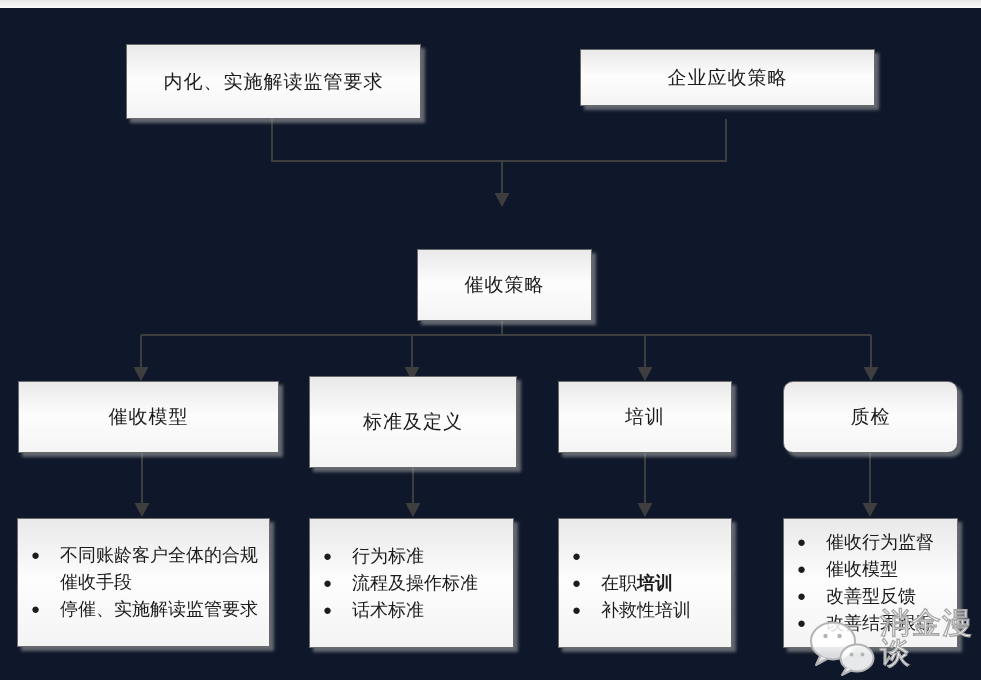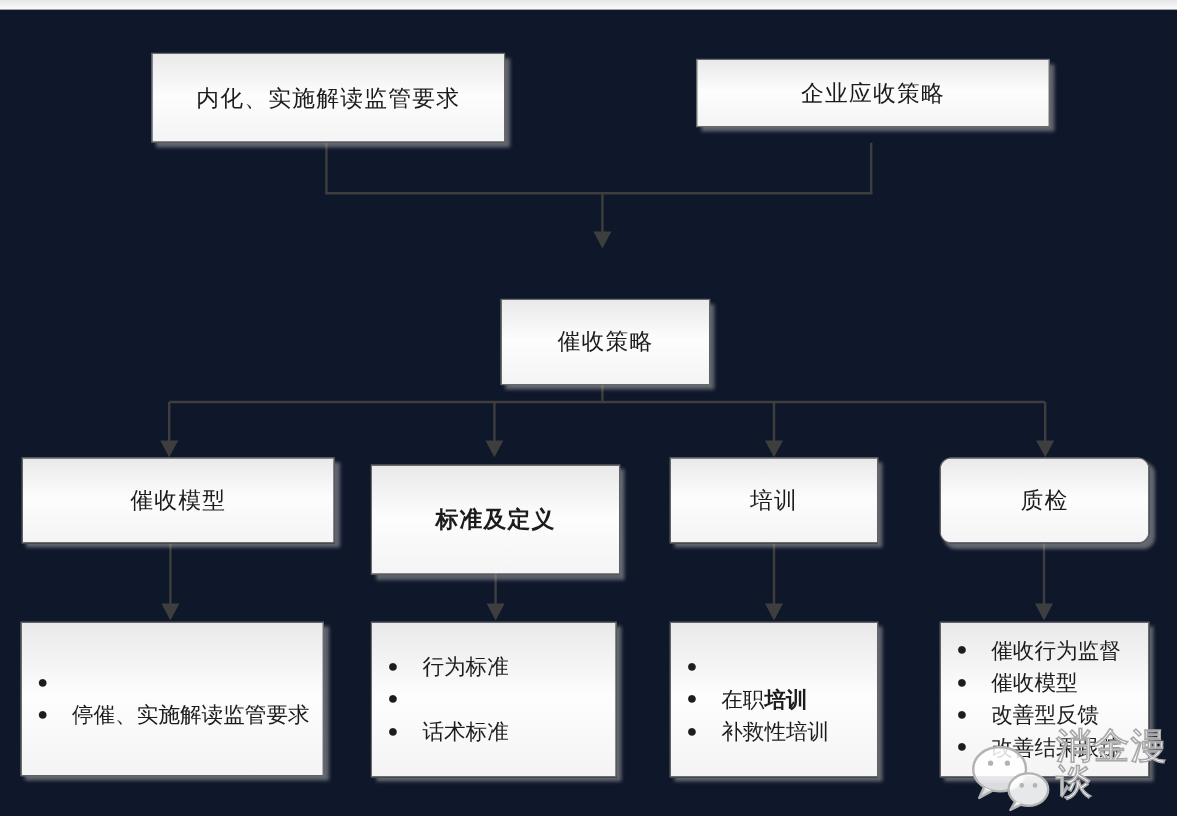--- a/index.html
+++ b/index.html
@@ -95,47 +95,49 @@
     <span>企业应收策略</span>
   </div>
 
   <div class="box label-box" style="left:417px;top:207px;width:175px;height:72px;margin-top:42px;">
     <span>催收策略</span>
   </div>
 
   <div class="box label-box" style="left:18px;top:381px;width:261px;height:72px;">
     <span>催收模型</span>
   </div>
-  <div class="box label-box" style="left:309px;top:387px;width:208px;height:92px;font-weight:bold;">
+  <div class="box label-box" style="left:309px;top:376px;width:208px;height:92px;">
     <span>标准及定义</span>
   </div>
   <div class="box label-box" style="left:558px;top:381px;width:174px;height:72px;">
     <span>培训</span>
   </div>
   <div class="box label-box" style="left:783px;top:381px;width:175px;height:72px;border-radius:10px;">
     <span>质检</span>
   </div>
 
   <div class="box list-box" style="left:17px;top:518px;width:253px;height:129px;">
     <div class="li">
       <span class="bullet">●</span>
+      <span class="txt"><span>不同账龄客户全体的合规催收手段</span><span class="b"></span></span>
     </div>
     <div class="li">
       <span class="bullet">●</span>
       <span class="txt"><span>停催、实施解读监管要求</span><span class="b"></span></span>
     </div>
   </div>
 
   <div class="box list-box" style="left:309px;top:518px;width:205px;height:130px;">
     <div class="li">
       <span class="bullet">●</span>
       <span class="txt"><span>行为标准</span><span class="b"></span></span>
     </div>
     <div class="li">
       <span class="bullet">●</span>
+      <span class="txt"><span>流程及操作标准</span><span class="b"></span></span>
     </div>
     <div class="li">
       <span class="bullet">●</span>
       <span class="txt"><span>话术标准</span><span class="b"></span></span>
     </div>
   </div>
 
   <div class="box list-box" style="left:558px;top:518px;width:174px;height:130px;">
     <div class="li">
       <span class="bullet">●</span>

